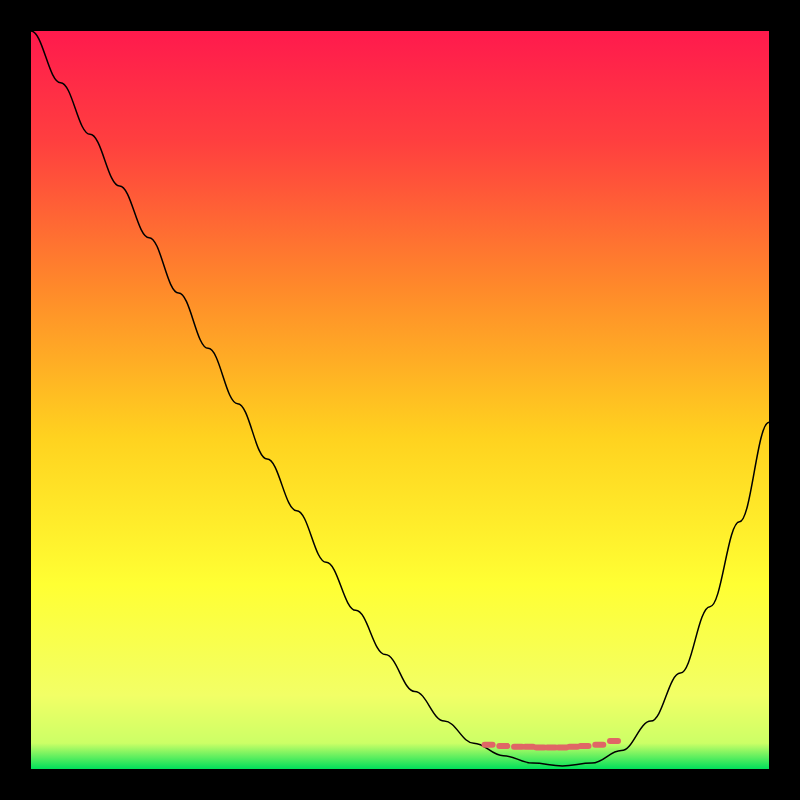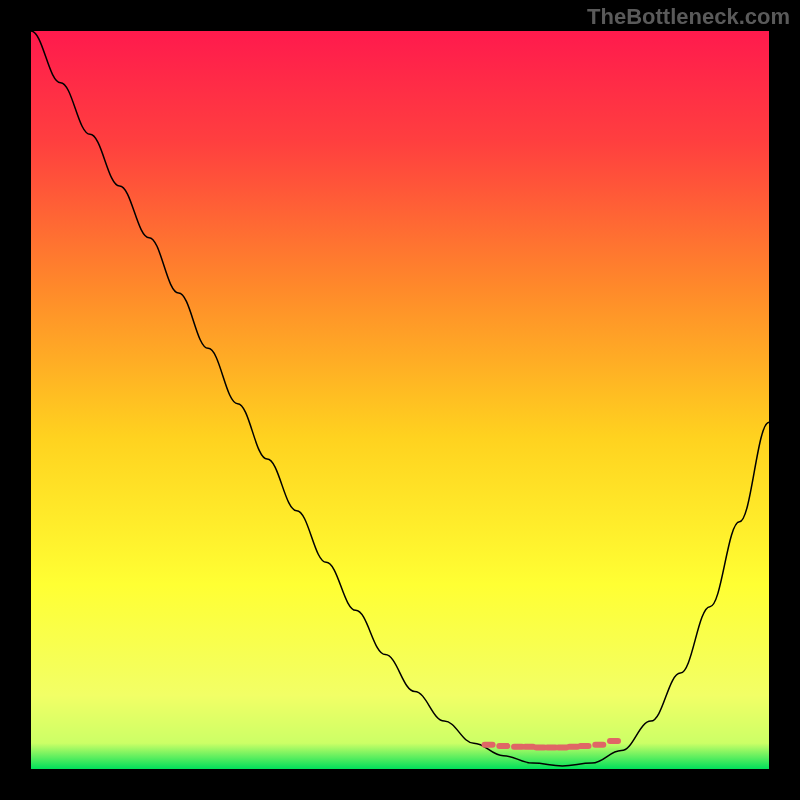--- a/index.html
+++ b/index.html
@@ -41,21 +41,20 @@
   .dots path {
     fill: none;
     stroke-width: 6;
     stroke-linecap: round;
   }
 </style>
 </head>
 <body>
 
 <div class="container">
-  <div class="attribution">TheBottleneck.com</div>
 
   <svg class="plot" viewBox="0 0 738 738" preserveAspectRatio="none">
     <defs>
       <linearGradient id="bg-grad" x1="0" y1="0" x2="0" y2="1">
           <stop offset="0%" stop-color="#ff1a4d"></stop>
           <stop offset="15%" stop-color="#ff3f3f"></stop>
           <stop offset="35%" stop-color="#ff8a2a"></stop>
           <stop offset="55.00000000000001%" stop-color="#ffd21f"></stop>
           <stop offset="75%" stop-color="#ffff33"></stop>
           <stop offset="90%" stop-color="#f2ff66"></stop>

